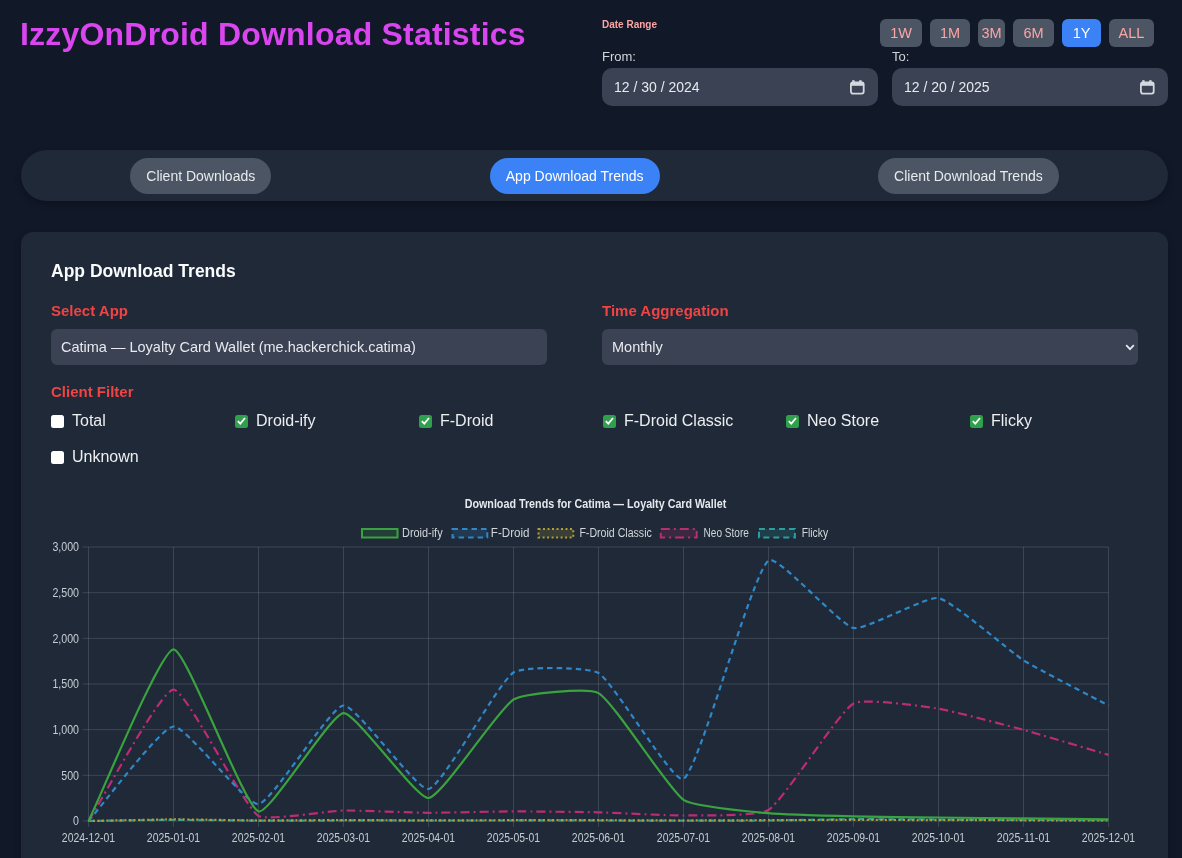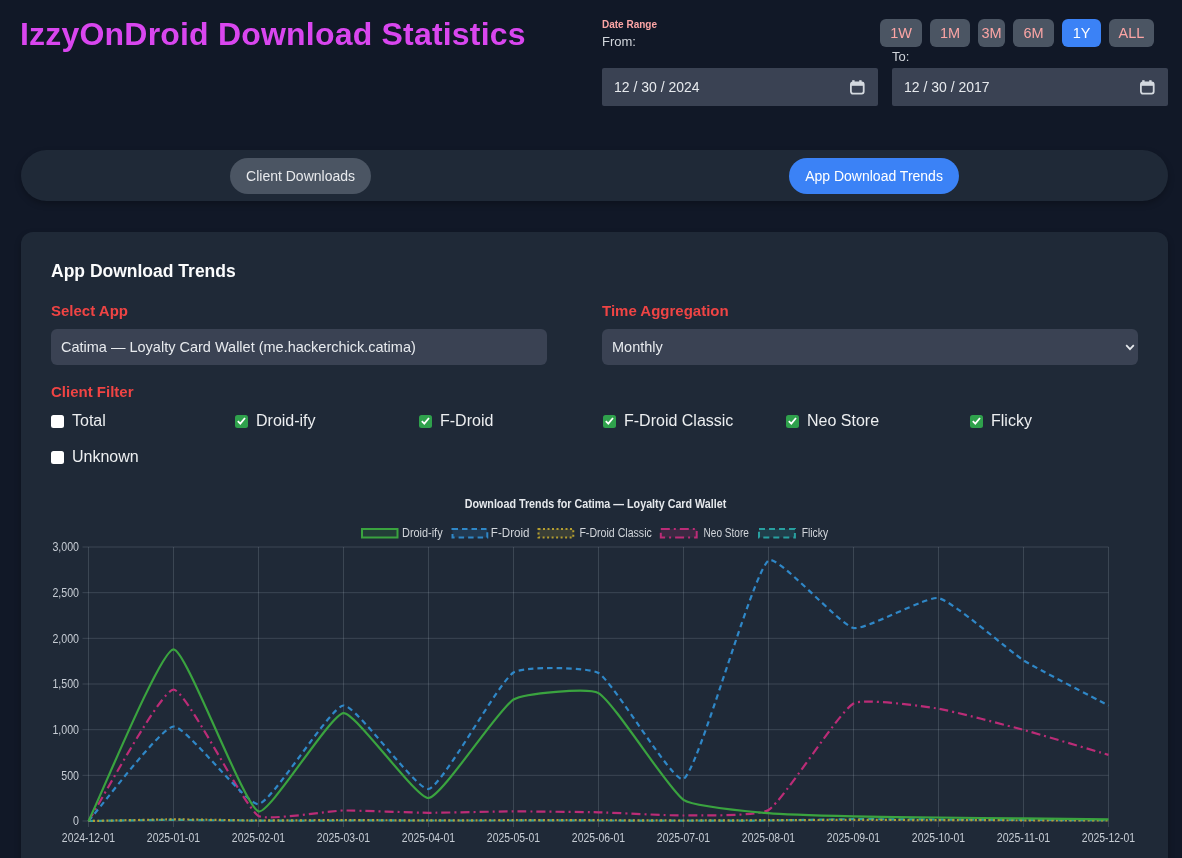--- a/index.html
+++ b/index.html
@@ -19,21 +19,21 @@
   }
   .dr-label { left: 602px; top: 19px; font-size: 10px; font-weight: bold; color: #fca5a5; }
   .range-btns { left: 880px; top: 19px; width: 288px; height: 28px; display: flex; gap: 8px; }
   .rbtn {
     background: #4b5563; color: #fca5a5; border-radius: 6px; height: 28px;
     font-size: 14.5px; display: flex; align-items: center; justify-content: center;
   }
   .rbtn.active { background: #3b82f6; color: #fff; }
   .sub { font-size: 13px; color: #d1d5db; }
   .dinput {
-    background: #3a4253; border-radius: 2px; height: 38px; width: 276px; top: 68px;
+    background: #3a4253; border-radius: 10px; height: 38px; width: 276px; top: 68px;
     display: flex; align-items: center; padding: 0 12px; font-size: 14px; color: #e7eaee;
   }
   .dinput .dtext { letter-spacing: 0; }
   .dinput svg { margin-left: auto; }
   .tabbar {
     left: 21px; top: 150px; width: 1147px; height: 51px; background: #1f2937;
     border-radius: 25.5px; box-shadow: 0 3px 6px rgba(0,0,0,0.25); display: flex; align-items: center; justify-content: space-around;
   }
   .pill {
     background: #4b5563; color: #e8eaed; height: 36px; border-radius: 18px;
@@ -60,44 +60,45 @@
   <h1>IzzyOnDroid Download Statistics</h1>
   <div class="abs dr-label">Date Range</div>
   <div class="abs range-btns">
     <div class="rbtn" style="width:42px">1W</div>
     <div class="rbtn" style="width:40px">1M</div>
     <div class="rbtn" style="width:27px">3M</div>
     <div class="rbtn" style="width:41px">6M</div>
     <div class="rbtn active" style="width:39px">1Y</div>
     <div class="rbtn" style="width:45px">ALL</div>
   </div>
-  <div class="abs sub" style="left:602px; top:34px;">From:</div>
+  <div class="abs sub" style="left:602px; top:49px;">From:</div>
   <div class="abs sub" style="left:892px; top:49px;">To:</div>
   <div class="abs dinput" style="left:602px;">
     <span class="dtext">12 / 30 / 2024</span>
     <svg width="17" height="17" viewBox="0 0 17 17">
       <rect x="3.2" y="1.2" width="2.4" height="4" fill="#d4d9df"></rect>
       <rect x="10.2" y="1.2" width="2.4" height="4" fill="#d4d9df"></rect>
       <rect x="1.9" y="3.4" width="12.8" height="11.2" rx="2" fill="none" stroke="#d4d9df" stroke-width="1.8"></rect>
       <rect x="1.9" y="3.4" width="12.8" height="3.4" fill="#d4d9df"></rect>
     </svg>
   </div>
   <div class="abs dinput" style="left:892px;">
-    <span class="dtext">12 / 30 / 2017</span>
+    <span class="dtext">12 / 20 / 2025</span>
     <svg width="17" height="17" viewBox="0 0 17 17">
       <rect x="3.2" y="1.2" width="2.4" height="4" fill="#d4d9df"></rect>
       <rect x="10.2" y="1.2" width="2.4" height="4" fill="#d4d9df"></rect>
       <rect x="1.9" y="3.4" width="12.8" height="11.2" rx="2" fill="none" stroke="#d4d9df" stroke-width="1.8"></rect>
       <rect x="1.9" y="3.4" width="12.8" height="3.4" fill="#d4d9df"></rect>
     </svg>
   </div>
 
   <div class="abs tabbar">
     <div class="pill">Client Downloads</div>
     <div class="pill active">App Download Trends</div>
+    <div class="pill">Client Download Trends</div>
   </div>
 
   <div class="abs card"></div>
   <div class="abs h2" style="top:261px;">App Download Trends</div>
   <div class="abs flabel" style="left:51px; top:302px;">Select App</div>
   <div class="abs flabel" style="left:602px; top:302px;">Time Aggregation</div>
   <div class="abs tinput" style="left:51px; width:496px;">Catima — Loyalty Card Wallet (me.hackerchick.catima)</div>
   <div class="abs tinput" style="left:602px; width:536px;">Monthly
     <svg width="10" height="7" viewBox="0 0 10 7" style="margin-left:auto; margin-right:-7px;">
       <path d="M1.2 1.2 L5 5.2 L8.8 1.2" fill="none" stroke="#e7eaee" stroke-width="1.7"></path>

